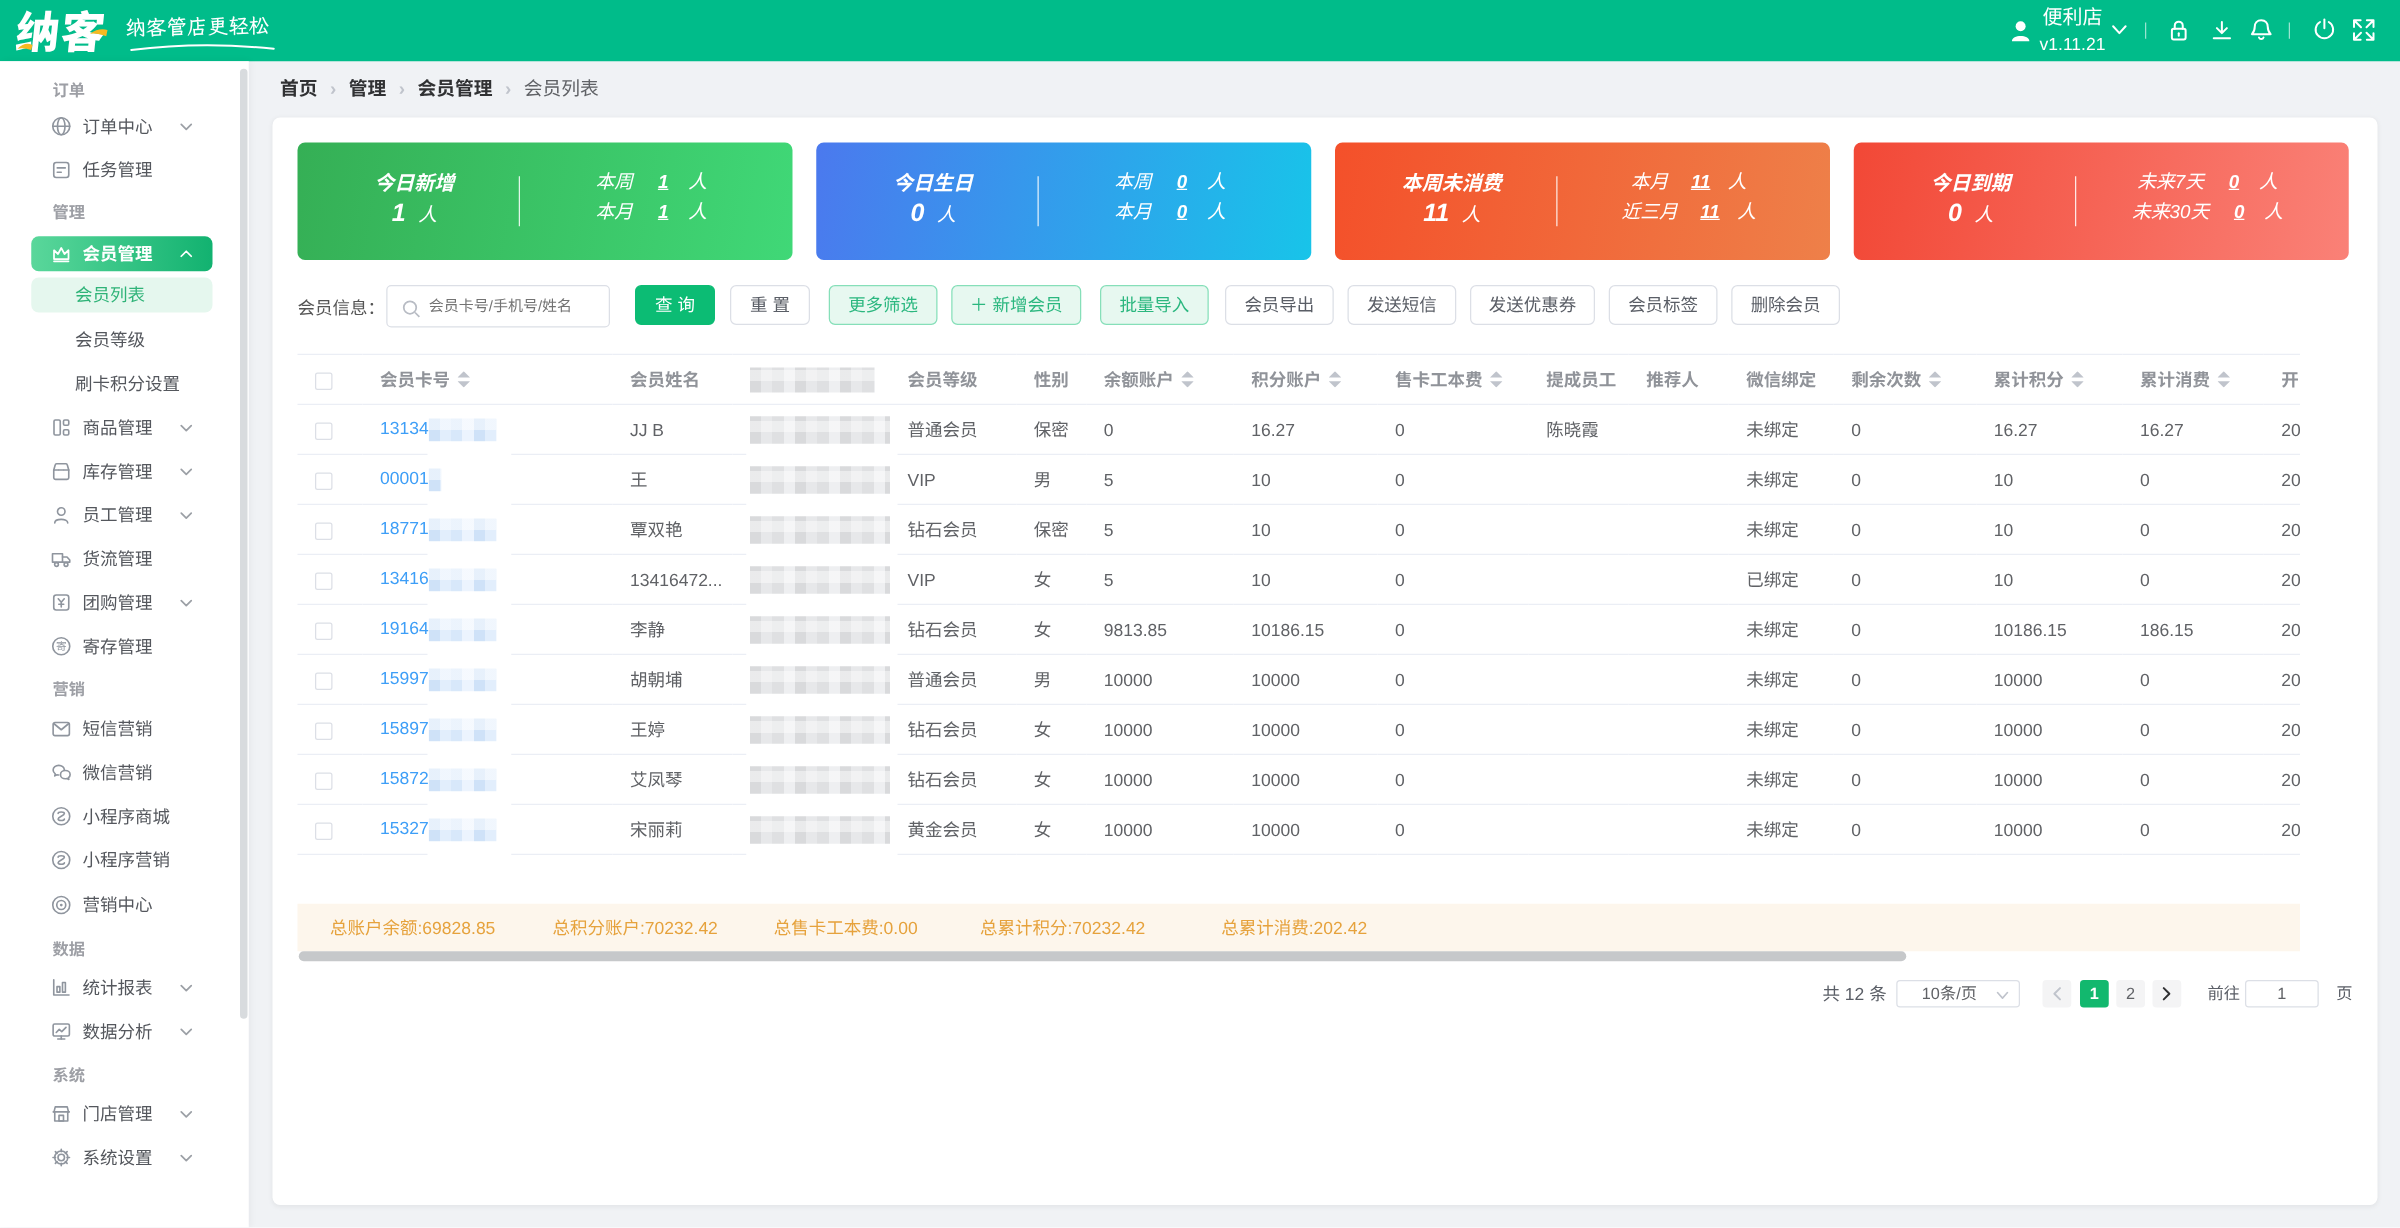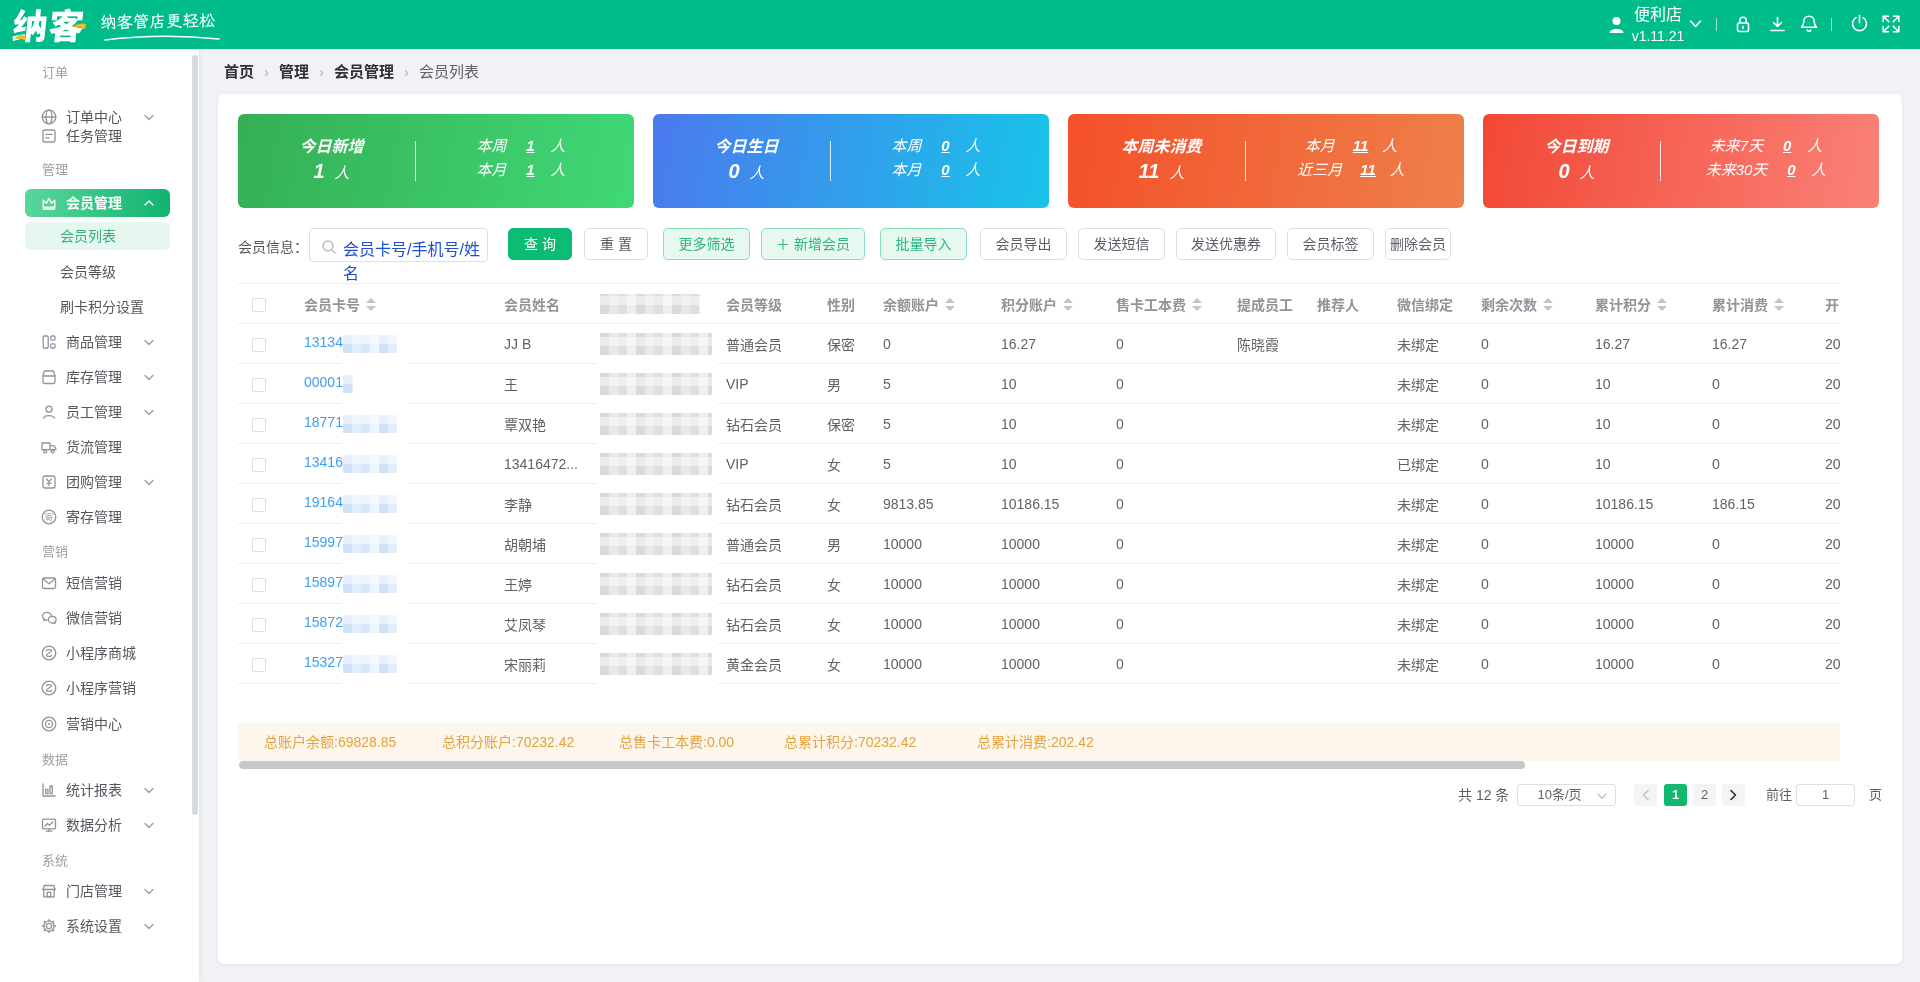--- a/index.html
+++ b/index.html
@@ -6,21 +6,21 @@
 *{margin:0;padding:0;box-sizing:border-box;}
 html,body{width:1920px;height:982px;overflow:hidden;}
 body{font-family:"Liberation Sans","Noto Sans CJK SC",sans-serif;font-size:14px;color:#606266;background:#f0f2f5;position:relative;}
 
 .hdr{position:absolute;left:0;top:0;width:1920px;height:49px;background:#00bc8a;color:#fff;}
 .logo{position:absolute;left:13px;top:0px;height:49px;line-height:53px;font-size:35px;font-weight:900;letter-spacing:1px;color:#fff;transform:skewX(-6deg);}
 .slogan{position:absolute;left:100px;top:10px;font-weight:bold;font-size:16.5px;color:#fff;font-family:"LXGW WenKai TC","Noto Sans CJK SC",sans-serif;letter-spacing:0px;transform:rotate(-1deg);}
 
 .side{position:absolute;left:0;top:49px;width:199px;height:933px;background:#fff;box-shadow:2px 0 6px rgba(0,21,41,0.05);}
 .sthumb{position:absolute;left:192px;top:6px;width:6px;height:760px;background:#d8dbde;border-radius:3px;}
-.slabel{position:absolute;left:42px;font-size:13px;color:#9d9fa5;height:18px;line-height:18px;}
+.slabel{position:absolute;left:42px;font-size:13px;color:#9d9fa5;height:18px;line-height:18px;font-weight:bold;}
 .si{position:absolute;left:0;width:199px;height:26px;line-height:26px;color:#54575d;font-size:14px;}
 .si .txt{position:absolute;left:66px;}
 .si svg{position:absolute;left:40px;top:4px;}
 .si .arr{position:absolute;left:144px;top:4px;}
 .pill{position:absolute;left:25px;top:140px;width:145px;height:28px;border-radius:6px;background:linear-gradient(90deg,#5ad79b,#12b270);color:#fff;font-weight:bold;line-height:28px;}
 .pill .txt{position:absolute;left:41px;}
 .pill svg{position:absolute;left:15px;top:5px;}
 .subact{position:absolute;left:25px;top:173px;width:145px;height:28px;border-radius:6px;background:#e5f7ee;color:#2fb378;line-height:28px;}
 .subact span{margin-left:35px;}
 .subitem{position:absolute;left:60px;height:20px;line-height:20px;color:#54575d;}
@@ -36,21 +36,21 @@
 .stat .t2{margin-top:3px;font-size:15px;}
 .stat .t2 b{font-size:20px;margin-right:10px;}
 .stat .dv{position:absolute;left:177px;top:27px;width:1px;height:40px;background:rgba(255,255,255,0.85);}
 .stat .rt{position:absolute;left:178px;top:20px;width:210px;font-size:15px;}
 .stat .rl{display:flex;justify-content:center;height:24px;line-height:24px;}
 .stat .rl .lab{text-align:right;}
 .stat .rl .val{font-weight:bold;text-decoration:underline;margin:0 14px 0 18px;min-width:12px;text-align:center;}
 
 .srch-lab{position:absolute;left:238px;top:236px;font-size:14px;color:#555;}
 .inp{position:absolute;left:309px;top:228px;width:179px;height:34px;border:1px solid #dcdfe6;border-radius:4px;background:#fff;}
-.inp .ph{position:absolute;left:33px;top:7px;color:#1d4ed8;font-size:16px;}
+.inp .ph{position:absolute;left:33px;top:7px;color:#737373;font-size:12px;}
 .btn{position:absolute;top:228px;height:32px;border-radius:5px;font-size:14px;text-align:center;line-height:30px;border:1px solid #dcdfe6;background:#fff;color:#5a5e66;}
 .btn.green{background:#0cbc74;border-color:#0cbc74;color:#fff;}
 .btn.lgreen{background:#e7f8f0;border-color:#86dfb9;color:#2bb77f;}
 
 .tbl{position:absolute;left:238px;top:283px;width:1602px;border-collapse:collapse;table-layout:fixed;font-size:14px;}
 .tbl th{border-top:1px solid #ebeef5;border-bottom:1px solid #ebeef5;height:40px;color:#909399;font-weight:bold;text-align:left;padding:0 0 0 14px;white-space:nowrap;overflow:hidden;}
 .tbl td{border-bottom:1px solid #ebeef5;height:40px;color:#606266;text-align:left;padding:0 0 0 14px;white-space:nowrap;overflow:hidden;}
 .tbl .lnk{color:#3d9ef7;}
 .caret{display:inline-block;vertical-align:-1px;margin-left:6px;}
 .cb{display:inline-block;width:14px;height:14px;border:1px solid #dcdfe6;border-radius:2px;background:#fff;vertical-align:middle;}
@@ -112,21 +112,21 @@
 <svg style="position:absolute;left:1882px;top:15px;" width="18" height="18" viewBox="0 0 18 18">
       <path d="M1.2,6.5 V1.2 H6.5 M1.2,1.2 L6.8,6.8" stroke="#fff" stroke-width="1.6" fill="none" stroke-linecap="round" stroke-linejoin="round"></path>
       <path d="M11.5,1.2 H16.8 V6.5 M16.8,1.2 L11.2,6.8" stroke="#fff" stroke-width="1.6" fill="none" stroke-linecap="round" stroke-linejoin="round"></path>
       <path d="M1.2,11.5 V16.8 H6.5 M1.2,16.8 L6.8,11.2" stroke="#fff" stroke-width="1.6" fill="none" stroke-linecap="round" stroke-linejoin="round"></path>
       <path d="M11.5,16.8 H16.8 V11.5 M16.8,16.8 L11.2,11.2" stroke="#fff" stroke-width="1.6" fill="none" stroke-linecap="round" stroke-linejoin="round"></path>
     </svg>
 </div>
 
 <div class="side">
 <div class="slabel" style="top:15px;">订单</div>
-<div class="si" style="top:39px;margin-top:16px;">
+<div class="si" style="top:39px;">
       <svg width="18" height="18" viewBox="0 0 18 18">
         <circle cx="9" cy="9" r="6.8" stroke="#8f959e" stroke-width="1.3" fill="none" stroke-linecap="round" stroke-linejoin="round"></circle>
         <ellipse cx="9" cy="9" rx="3" ry="6.8" stroke="#8f959e" stroke-width="1.3" fill="none" stroke-linecap="round" stroke-linejoin="round"></ellipse>
         <line x1="2.2" y1="9" x2="15.8" y2="9" stroke="#8f959e" stroke-width="1.3" fill="none" stroke-linecap="round" stroke-linejoin="round"></line>
       </svg>
       <span class="txt">订单中心</span>
       <svg class="arr" width="10" height="18" viewBox="0 0 10 18">
         <path d="M1,7.5 L5,11.5 L9,7.5" stroke="#9ca0a6" stroke-width="1.4" fill="none" stroke-linecap="round" stroke-linejoin="round"></path>
       </svg>
     </div>
@@ -389,21 +389,21 @@
 </div>
 <div class="btn green" style="left:508px;width:64px;">查 询</div>
 <div class="btn" style="left:584px;width:64px;">重 置</div>
 <div class="btn lgreen" style="left:663px;width:87px;">更多筛选</div>
 <div class="btn lgreen" style="left:761px;width:104px;">＋ 新增会员</div>
 <div class="btn lgreen" style="left:880px;width:87px;">批量导入</div>
 <div class="btn" style="left:980px;width:87px;">会员导出</div>
 <div class="btn" style="left:1078px;width:87px;">发送短信</div>
 <div class="btn" style="left:1176px;width:100px;">发送优惠券</div>
 <div class="btn" style="left:1287px;width:87px;">会员标签</div>
-<div class="btn" style="left:1385px;width:66px;">删除会员</div>
+<div class="btn" style="left:1385px;width:87px;">删除会员</div>
 
 <table class="tbl" id="tbl">
 <colgroup>
       <col style="width:52px">
       <col style="width:200px">
       <col style="width:96px">
       <col style="width:126px">
       <col style="width:101px">
       <col style="width:56px">
       <col style="width:118px">

